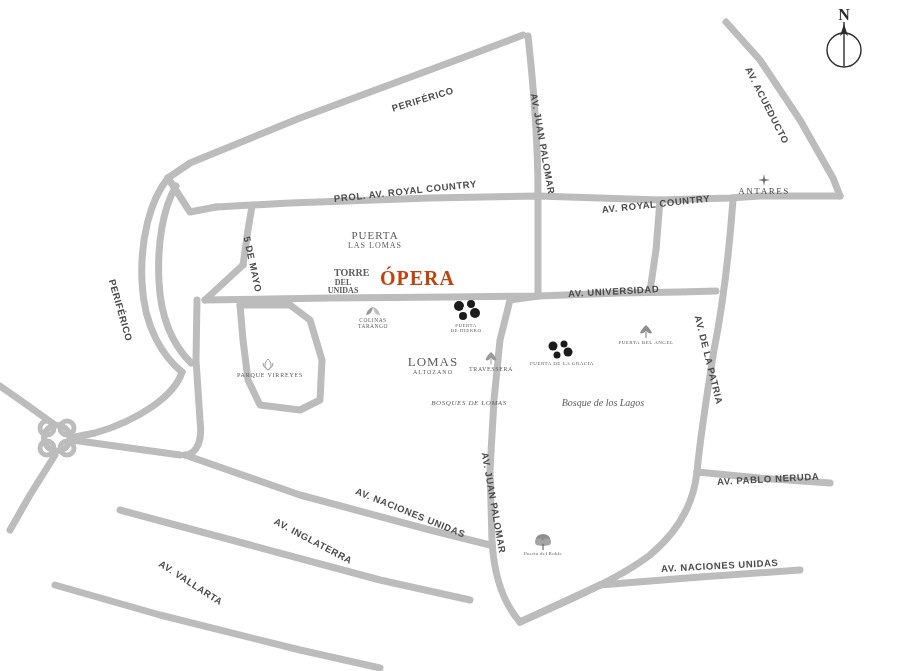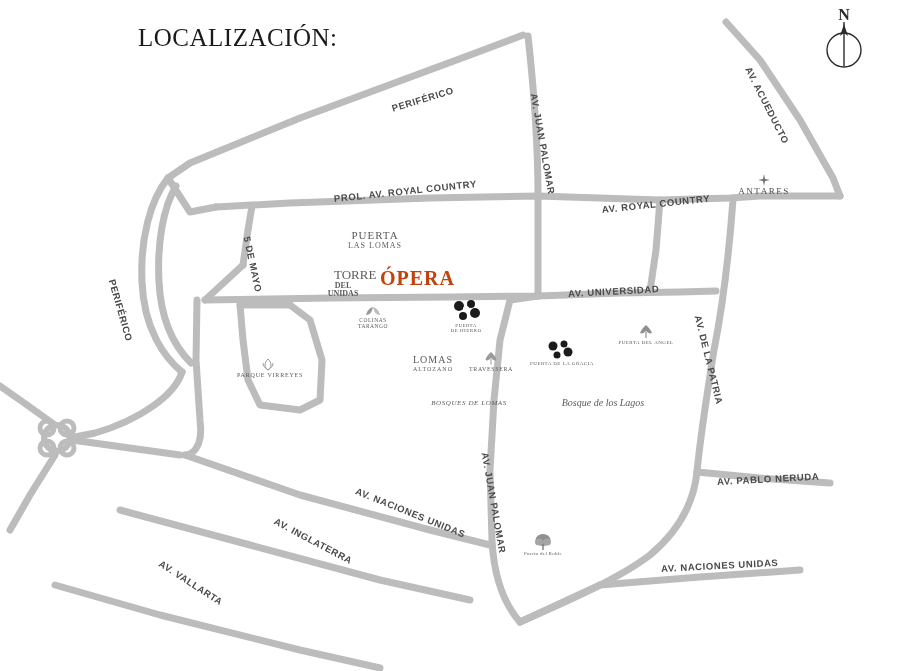--- a/index.html
+++ b/index.html
@@ -74,21 +74,20 @@
     font-size: 16px;
     font-weight: bold;
     color: #2b2b2b;
   }
 </style>
 </head>
 <body>
 
 <div id="page">
 
-  <div id="title">LOCALIZACIÓN:</div>
 
   <svg id="map-svg" width="914" height="671" viewBox="0 0 914 671">
     <g fill="none" stroke="#bcbcbc" stroke-width="7" stroke-linecap="round" stroke-linejoin="round">
 
       <path d="M523 35 L470 55 L300 118 L190 163 L168 178"></path>
 
       <path d="M168 178 C150 200 140 240 142 282 C144 330 165 358 182 372"></path>
       <path d="M176 186 C163 208 157 243 159 282 C161 322 176 348 191 363"></path>
 
       <path d="M182 372 C175 395 140 420 95 433 L70 438"></path>
@@ -157,21 +156,21 @@
   <div class="road-label" style="left:160px; top:557px; transform:rotate(33deg);">AV. VALLARTA</div>
   <div class="road-label" style="left:717px; top:476px; transform:rotate(-3deg);">AV. PABLO NERUDA</div>
   <div class="road-label" style="left:661px; top:563px; transform:rotate(-3deg);">AV. NACIONES UNIDAS</div>
 
   <div class="poi" style="left:344px; top:230px; width:62px;">
     <span class="poi-name" style="font-size:11px; letter-spacing:1px;">PUERTA</span>
     <span class="poi-name" style="font-size:8px; letter-spacing:1px;text-align:center;">LAS LOMAS</span>
   </div>
 
   <div class="poi" style="left:322px; top:268px; width:42px; line-height:1.0;">
-    <span class="poi-name" style="font-size:13px; font-weight:normal;margin-left:12px;">TORRE</span>
+    <span class="poi-name" style="font-size:10px; font-weight:bold;margin-left:12px;">TORRE</span>
     <span class="poi-name" style="font-size:8px; font-weight:bold;">DEL</span>
     <span class="poi-name" style="font-size:8px; font-weight:bold;">UNIDAS</span>
   </div>
 
   <div class="poi" style="left:380px; top:268px; width:62px;">
     <span class="poi-name" style="font-size:20px; font-weight:bold; letter-spacing:1px; color:#c2410c;">ÓPERA</span>
   </div>
 
   <div class="poi" style="left:348px; top:306px; width:50px;">
     <svg class="poi-logo" width="16" height="11" viewBox="0 0 16 11">
@@ -216,21 +215,21 @@
   <div class="poi" style="left:237px; top:358px; width:62px;">
     <svg class="poi-logo" width="16" height="13" viewBox="0 0 16 13">
       <path d="M8 1 C6 3 5 5 5 7 C5 9 6.5 11 8 12 C9.5 11 11 9 11 7 C11 5 10 3 8 1 Z" fill="none" stroke="#9a9a9a" stroke-width="1"></path>
       <path d="M3 5 C3 8 5 10 8 12" fill="none" stroke="#9a9a9a" stroke-width="1"></path>
       <path d="M13 5 C13 8 11 10 8 12" fill="none" stroke="#9a9a9a" stroke-width="1"></path>
     </svg>
     <span class="poi-name" style="font-size:6px; letter-spacing:0.8px;">PARQUE VIRREYES</span>
   </div>
 
   <div class="poi" style="left:402px; top:355px; width:62px;">
-    <span class="poi-name" style="font-size:10px; letter-spacing:1px;">LOMAS</span>
+    <span class="poi-name" style="font-size:13px; letter-spacing:1px;">LOMAS</span>
     <span class="poi-name" style="font-size:6px; letter-spacing:1px;">ALTOZANO</span>
   </div>
 
   <div class="poi" style="left:464px; top:352px; width:54px;">
     <svg class="poi-logo" width="14" height="13" viewBox="0 0 14 13">
       <path d="M7 0 C4 3 2 5 1.5 8 C3.5 9 5 8 7 6 C9 8 10.5 9 12.5 8 C12 5 10 3 7 0 Z" fill="#9a9a9a"></path>
       <rect x="6.5" y="7" width="1" height="5.5" fill="#9a9a9a"></rect>
     </svg>
     <span class="poi-name" style="font-size:6px; letter-spacing:0.6px;">TRAVESSERA</span>
   </div>

